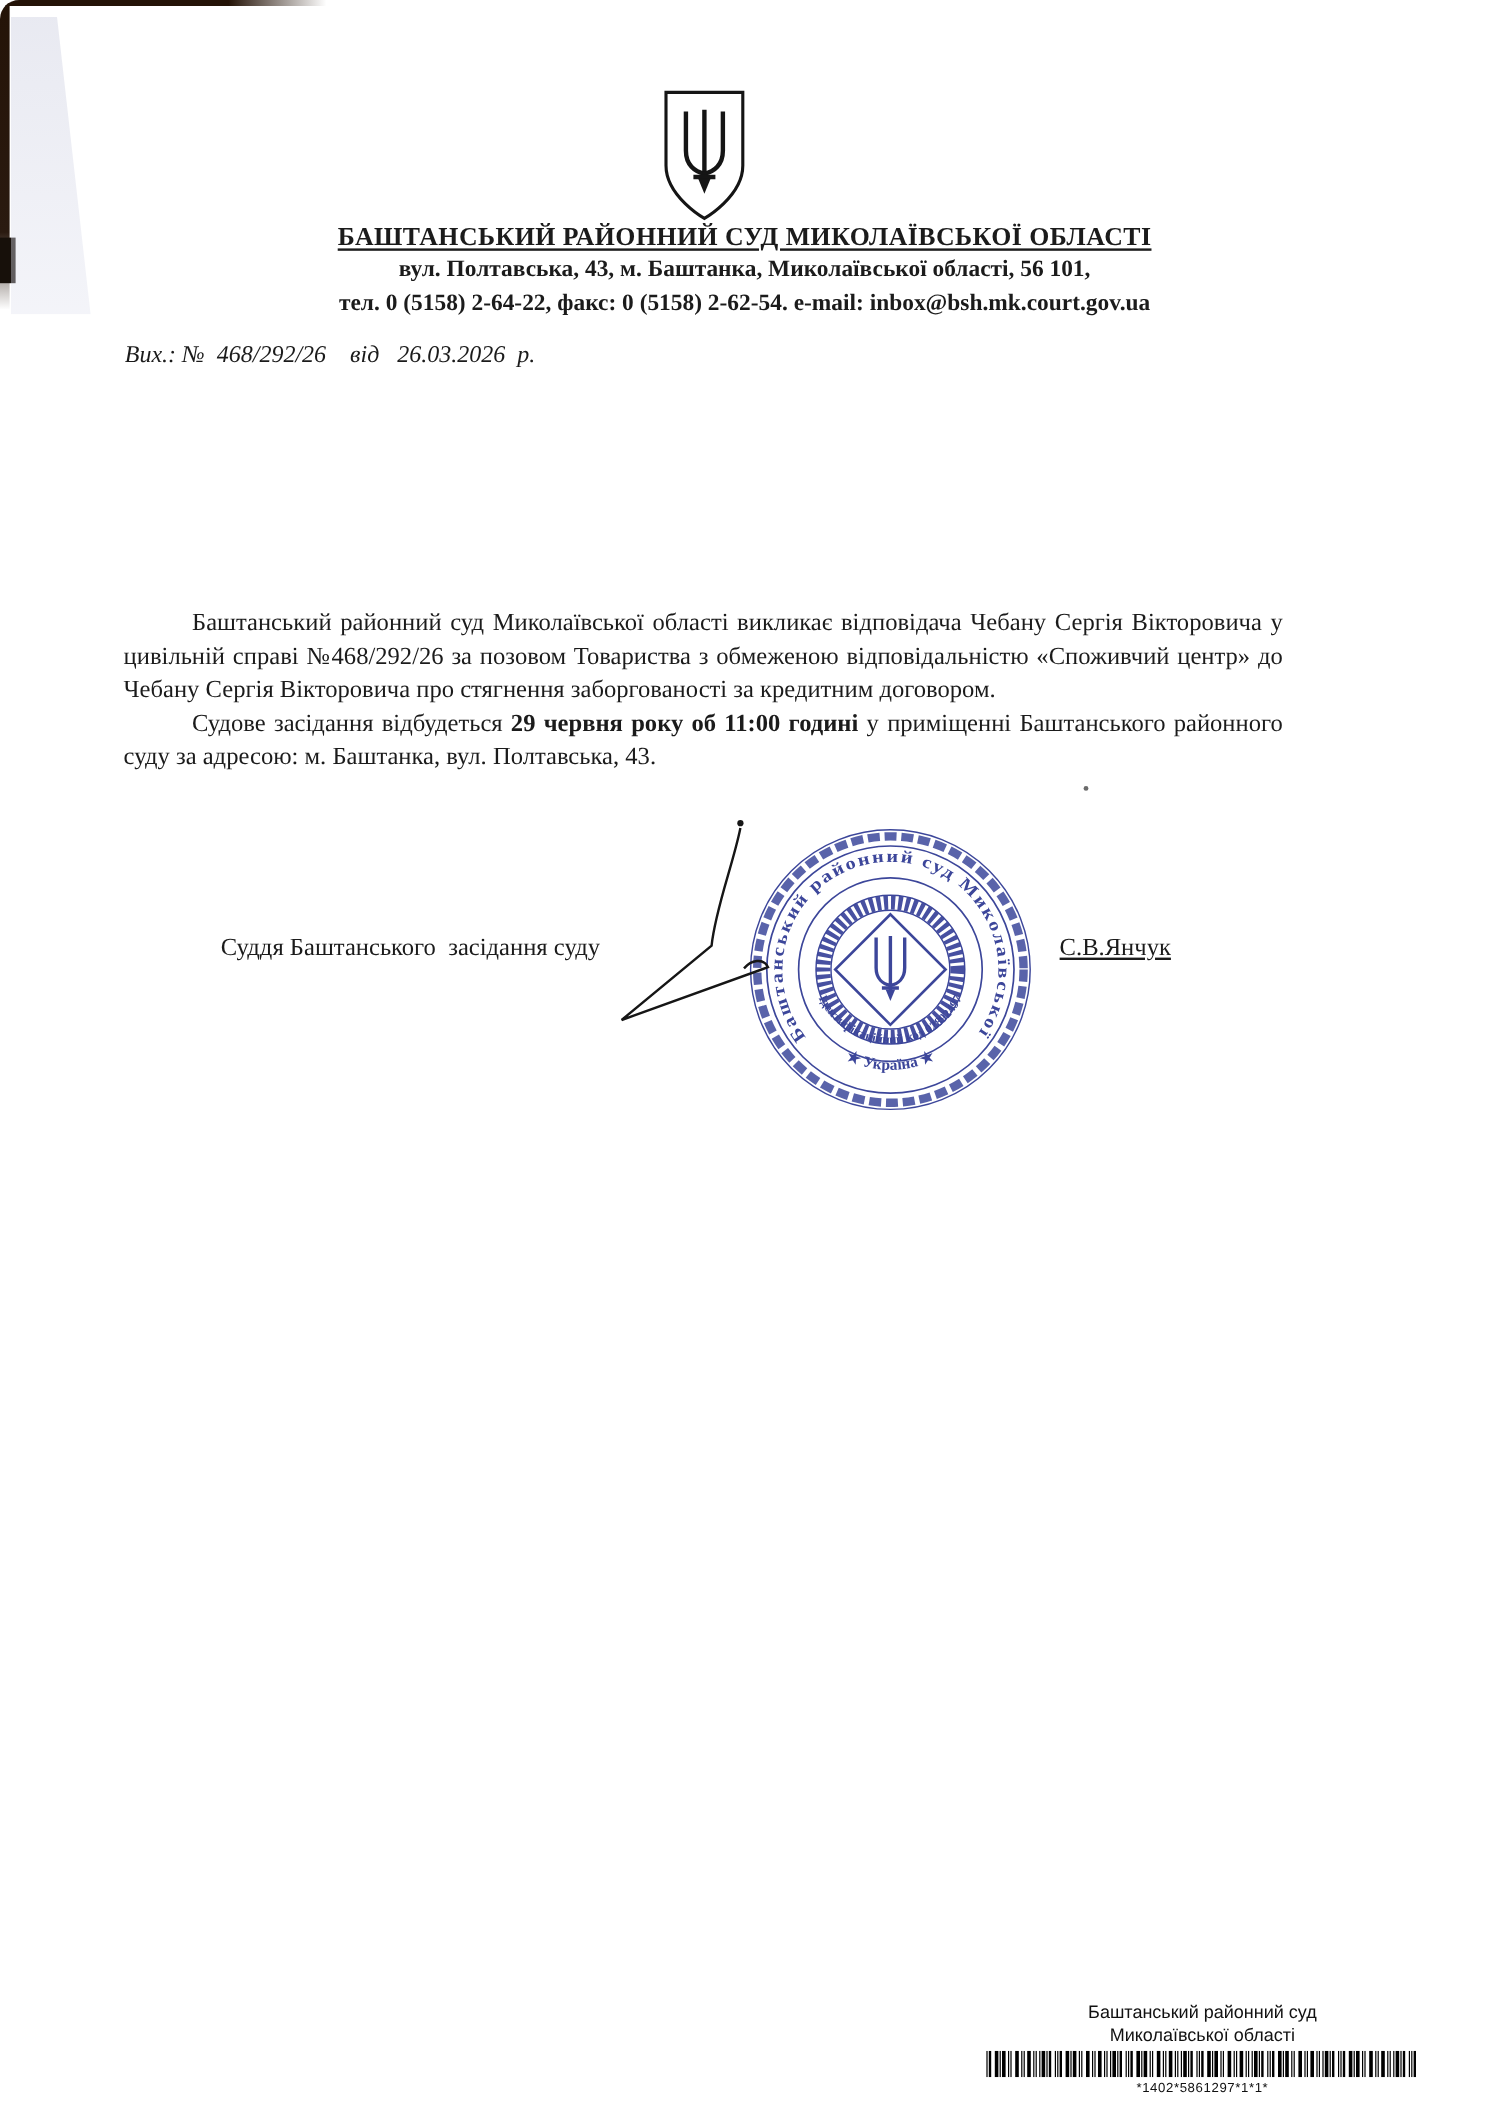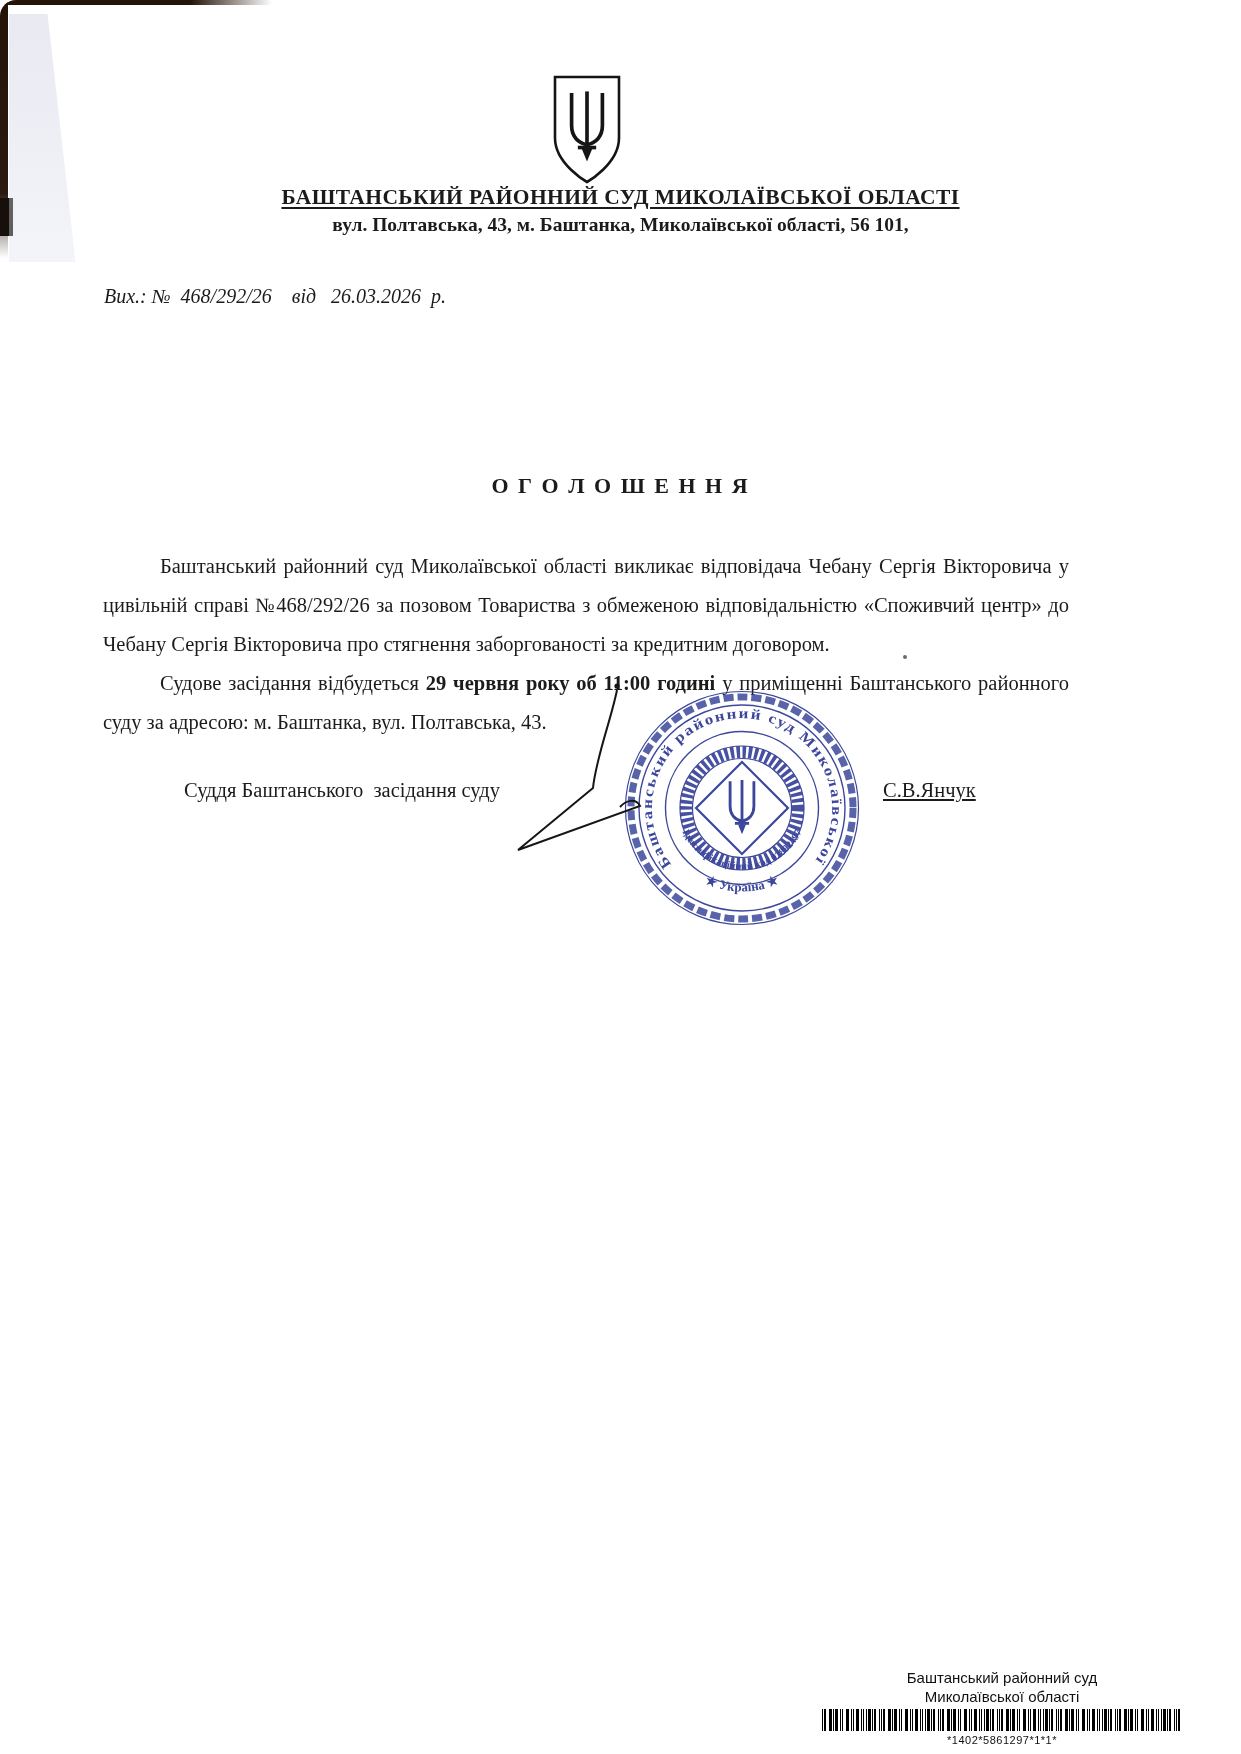--- a/index.html
+++ b/index.html
@@ -23,21 +23,21 @@
   .court-name{top:185px;font-size:21.5px;letter-spacing:.4px;}
   .court-name span{text-decoration:underline;text-underline-offset:3px;}
   .addr-line{top:214px;font-size:19.5px;}
   .contact-line{top:242px;font-size:19.5px;}
 
   .ref-line{position:absolute;left:104px;top:285px;font-style:italic;font-size:20px;white-space:pre;}
 
   .doc-title{position:absolute;left:0;top:473px;width:1241px;text-align:center;
     font-size:22px;font-weight:600;letter-spacing:2px;white-space:pre;}
 
-  .body-text{position:absolute;left:103px;top:505px;width:966px;font-size:20.5px;line-height:39px;margin-top:42px;}
+  .body-text{position:absolute;left:103px;top:505px;width:966px;font-size:20.5px;line-height:28px;}
   .body-text p{margin:0;text-align:justify;text-indent:57px;}
 
   .sig-row{position:absolute;left:0;top:779px;width:1241px;font-size:20.5px;}
   .sig-left{position:absolute;left:184px;white-space:pre;}
   .sig-right{position:absolute;left:883px;text-decoration:underline;}
 
   .stamp{position:absolute;left:617px;top:683px;color:#2c3792;opacity:.92;}
   .signature-ink{position:absolute;left:490px;top:658px;}
 
   
@@ -75,24 +75,24 @@
 
   <svg class="emblem" width="76" height="114" viewBox="0 0 76 114" style="color:#151515">
     <path d="M6 3 H70 V64 C70 90 38 108 38 108 C38 108 6 90 6 64 Z" fill="none" stroke="#151515" stroke-width="2.6"></path>
     <use href="#trident" x="16" y="10" width="44" height="86"></use>
   </svg>
 
   <div class="hdr court-name">
     <span>БАШТАНСЬКИЙ РАЙОННИЙ СУД МИКОЛАЇВСЬКОЇ ОБЛАСТІ</span>
   </div>
   <div class="hdr addr-line">вул. Полтавська, 43, м. Баштанка, Миколаївської області, 56 101,</div>
+  <div class="hdr contact-line">тел. 0 (5158) 2-64-22, факс: 0 (5158) 2-62-54. e-mail: inbox@bsh.mk.court.gov.ua</div>
 
   <div class="ref-line">Вих.: №  468/292/26    від   26.03.2026  р.</div>
 
-  <div class="doc-title">О Г О Л О Ш Е Н Н Я</div>
 
   <div class="body-text">
     <p>Баштанський районний суд Миколаївської області викликає відповідача Чебану Сергія Вікторовича  у цивільній справі №468/292/26 за позовом Товариства з обмеженою відповідальністю «Споживчий центр» до Чебану Сергія Вікторовича про стягнення заборгованості за кредитним договором.</p>
     <p><span>Судове засідання відбудеться </span><b>29 червня року об 11:00 годині</b><span> у приміщенні Баштанського районного суду за адресою: м. Баштанка, вул. Полтавська, 43.</span></p>
   </div>
 
   <div class="sig-row">
     <span class="sig-left">Суддя Баштанського  засідання суду</span>
     <span class="sig-right">С.В.Янчук</span>
   </div>

